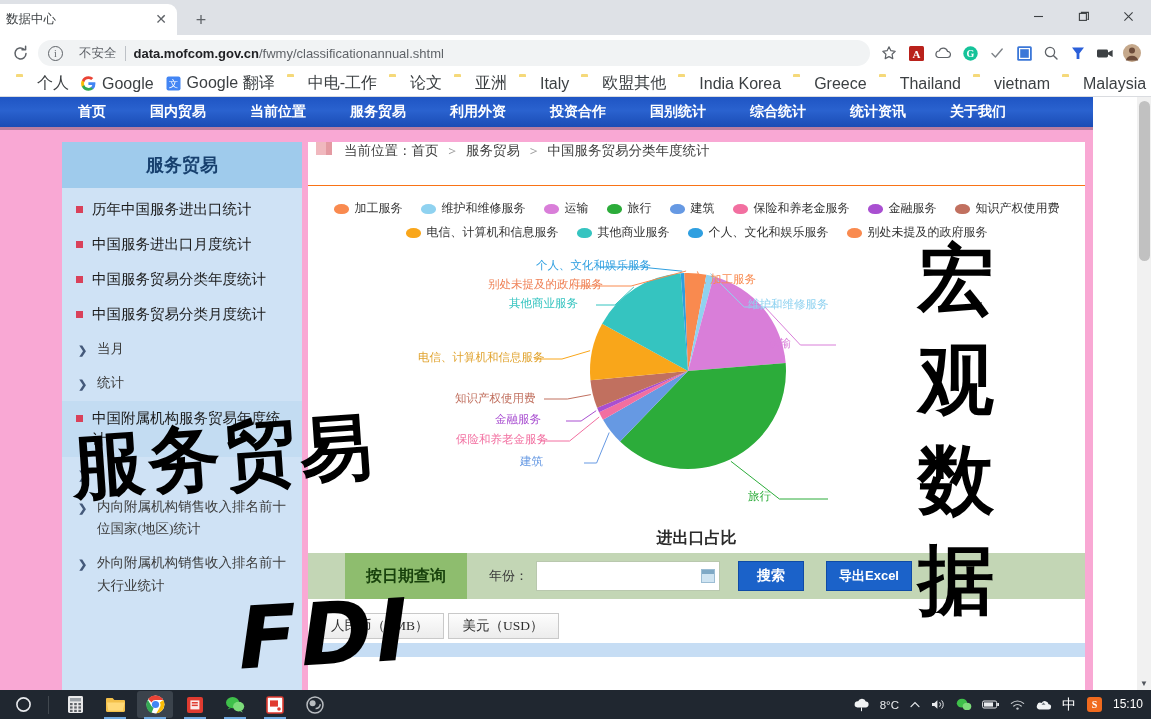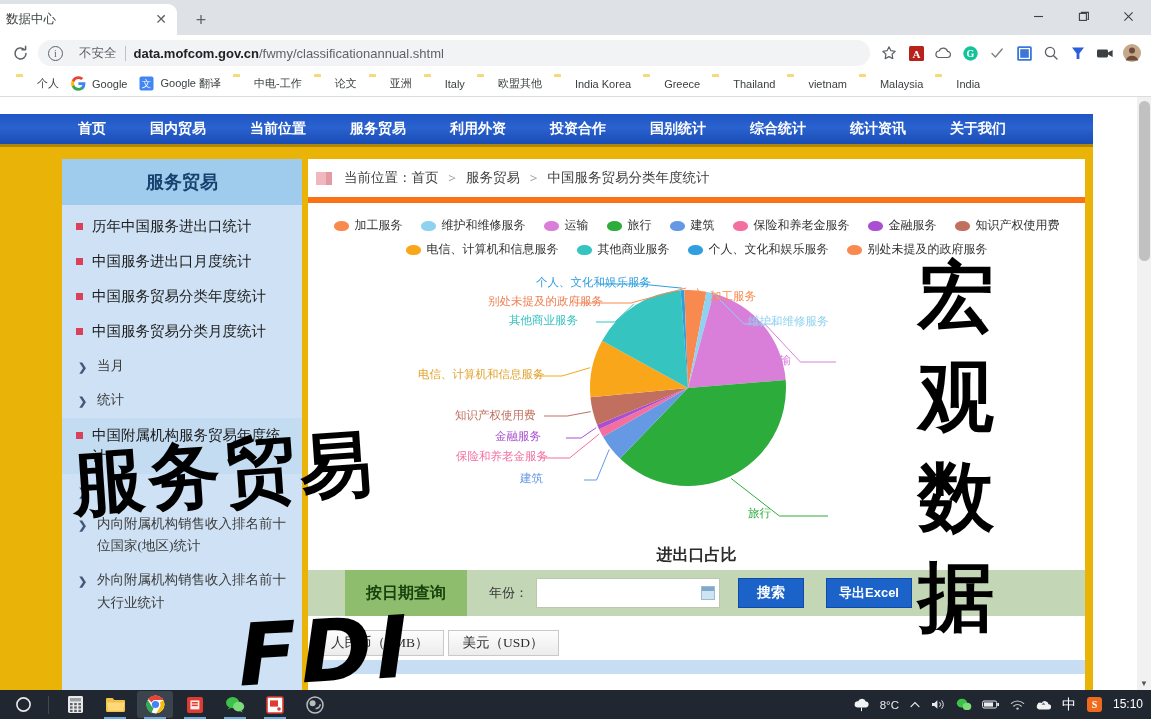--- a/index.html
+++ b/index.html
@@ -91,26 +91,26 @@
   }
   .bm-ic { width: 16px; height: 16px; margin-right: 5px; flex: 0 0 16px; }
   .folder-ic {
     width: 15px; height: 12px; background: #f5d97a; border-radius: 1px 2px 2px 2px;
     position: relative;
   }
   .folder-ic::before {
     content: ''; position: absolute; left: 0; top: -2px; width: 7px; height: 3px;
     background: #f5d97a; border-radius: 1px 1px 0 0;
   }
-  .bm-label { font-size: 11px; color: #3c4043; white-space: nowrap; }
+  .bm-label { font-size: 16px; color: #3c4043; white-space: nowrap; }
 
   
   .page {
-    position: absolute; left: 0; top: 114px; width: 1093px; height: 593px;
-    background: #eab308; overflow: hidden;
+    position: absolute; left: 0; top: 97px; width: 1093px; height: 593px;
+    background: #f9a8d4; overflow: hidden;
   }
   .site-nav {
     position: absolute; left: 0; top: 0; width: 1151px; height: 30px;
     background: linear-gradient(#1f55c4, #2a62cf 45%, #1a4cb5);
     display: flex; align-items: center; padding-left: 78px;
   }
   .site-nav .nv {
     color: #fff; font-size: 14px; font-weight: 700; margin-right: 44px;
     white-space: nowrap; font-family: "Liberation Sans", sans-serif;
   }
@@ -153,22 +153,22 @@
     color: #44597a; font-size: 11px; margin: 3px 9px 0 0; flex: 0 0 10px;
     font-weight: 700;
   }
 
   
   .main {
     position: absolute; left: 308px; top: 12px; right: 66px; bottom: 0;
     background: #fff;
   }
   .crumb {
-    display: flex; align-items: center; height: 44px; padding-left: 8px;
-    border-bottom: 6px solid #f97316;
+    display: flex; align-items: flex-start; height: 44px; padding-left: 8px;
+    border-bottom: 1px solid #f97316;
   }
   .crumb-ic {
     width: 16px; height: 13px; background: #f0b8be; margin-right: 12px;
     position: relative;
   }
   .crumb-ic::after {
     content: ''; position: absolute; right: 0; top: 0; width: 6px; height: 13px;
     background: #e49aa2;
   }
   .crumb-txt {

